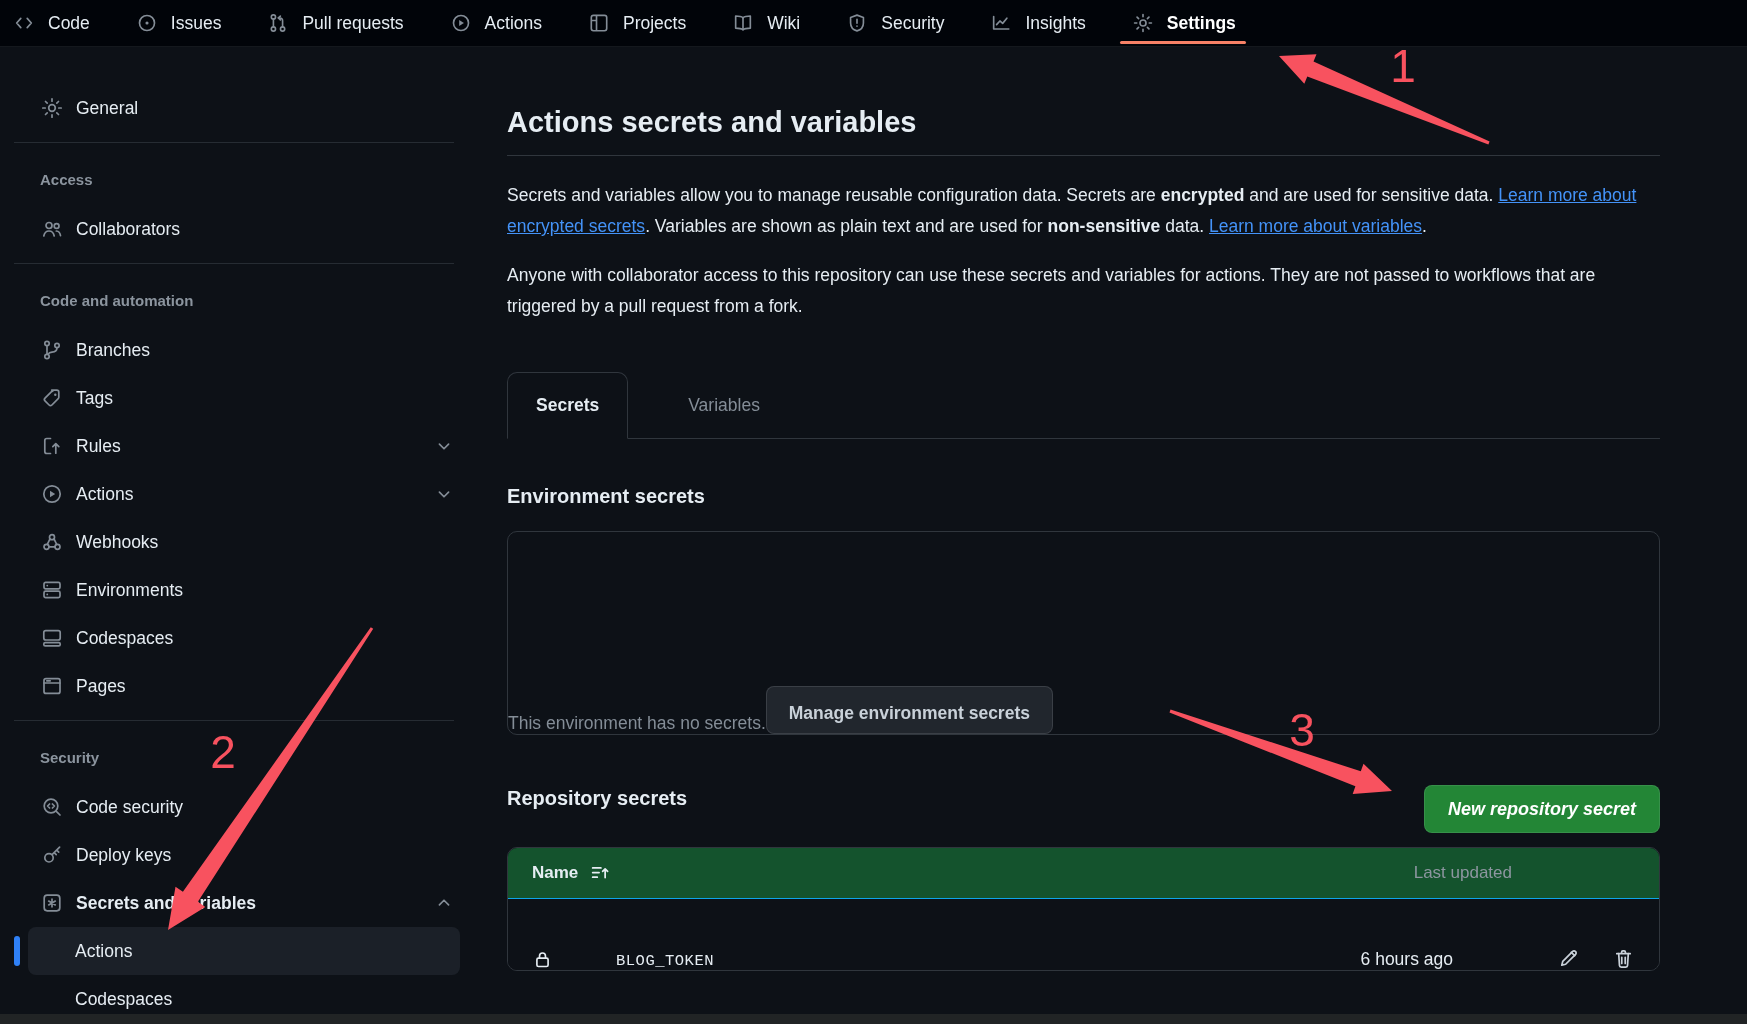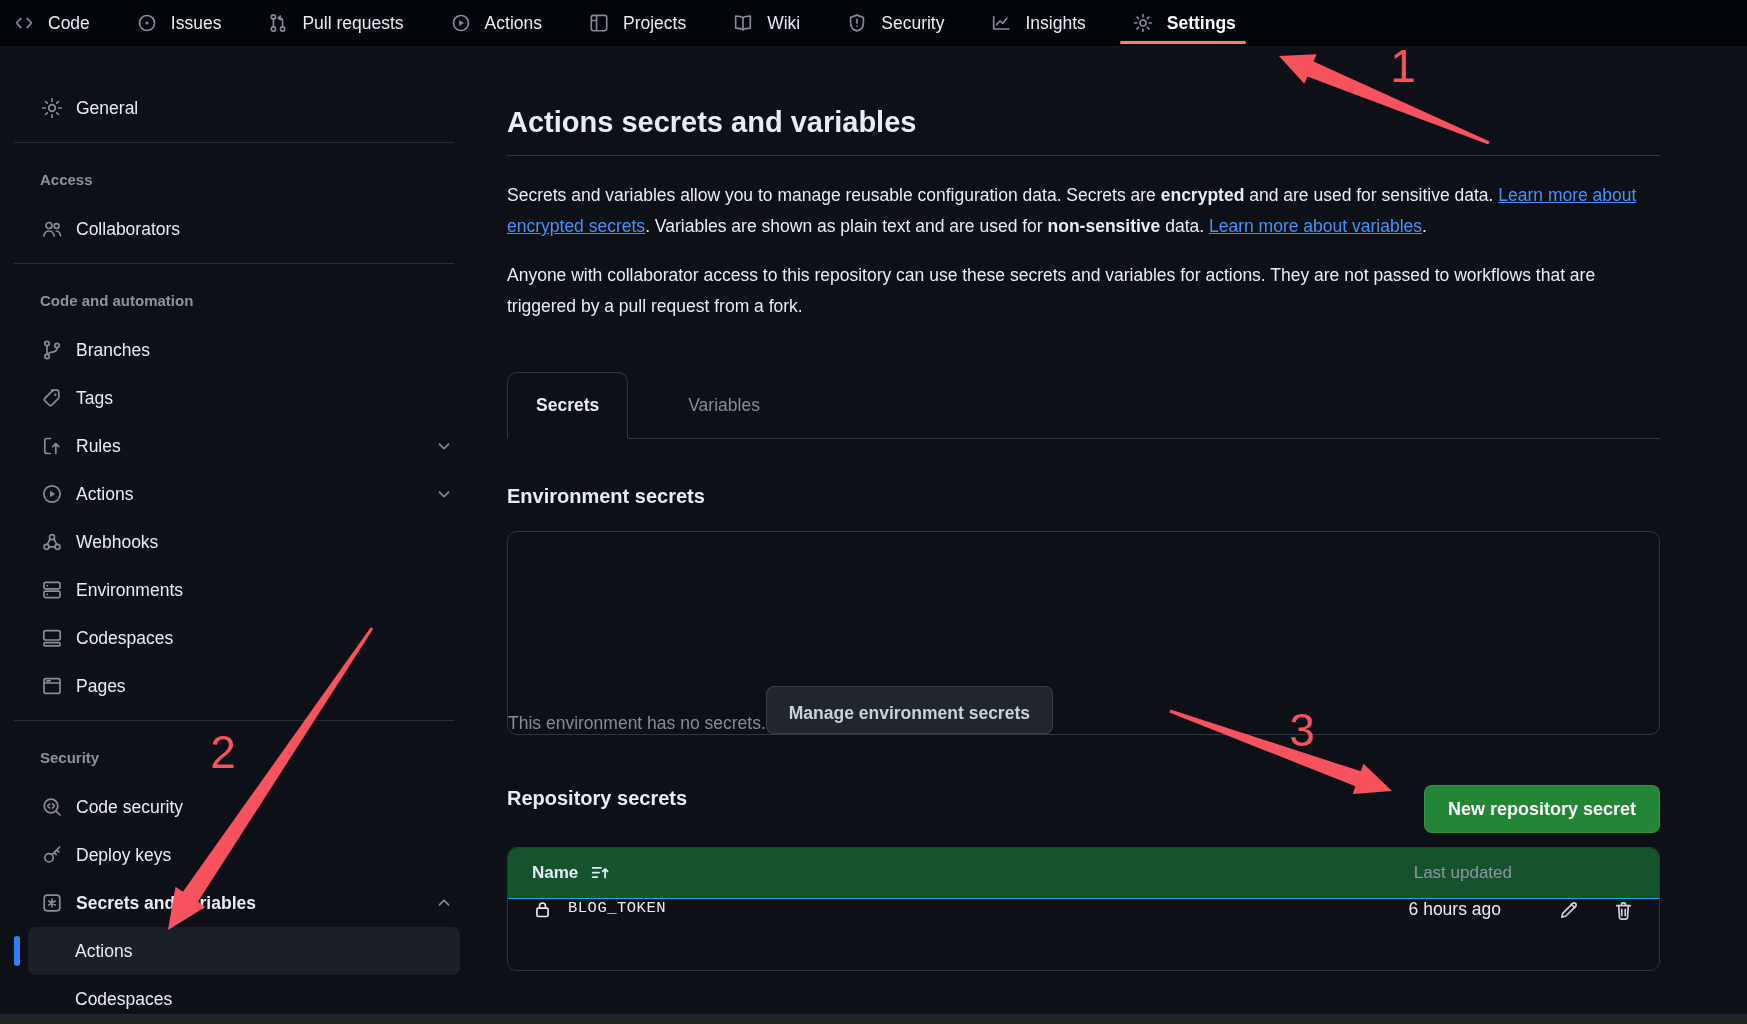--- a/index.html
+++ b/index.html
@@ -43,28 +43,28 @@
   .tab.inactive{color:#848d97;}
   .section-heading{margin:44px 0 0;font-size:20px;font-weight:700;color:#e6edf3;line-height:26px;}
   .env-box{margin-top:22px;height:204px;border:1px solid #30363d;border-radius:10px;box-sizing:border-box;
     display:flex;flex-direction:row;align-items:flex-end;padding-top:26px;}
   .env-empty{font-size:17.5px;color:#848d97;}
   .btn-secondary{margin-top:16px;height:48px;padding:16px 22px;background:#21262d;color:#c9d1d9;
     border:1px solid rgba(240,246,252,0.12);border-radius:8px;font-size:17.5px;font-weight:600;
     font-family:"Liberation Sans",sans-serif;cursor:pointer;}
   .repo-row{margin-top:50px;display:flex;align-items:flex-start;justify-content:space-between;}
   .btn-primary{height:48px;padding:0 23px;background:#238636;color:#ffffff;border:1px solid rgba(240,246,252,0.1);
-    border-radius:8px;font-size:18px;font-weight:600;font-family:"Liberation Sans",sans-serif;cursor:pointer;}
+    border-radius:8px;font-size:18px;font-weight:600;font-family:"Liberation Sans",sans-serif;cursor:pointer;font-style:italic;}
   .secrets-table{margin-top:14px;border:1px solid #30363d;border-radius:10px;overflow:hidden;}
   .thead{height:51px;background:#14532d;display:flex;align-items:center;padding:0 24px;
     border-bottom:1px solid #0ea5e9;box-sizing:border-box;}
   .th-name{font-size:17px;font-weight:700;color:#e6edf3;}
   .sort-icon{display:flex;margin-left:11px;color:#e6edf3;}
   .th-updated{margin-left:auto;margin-right:123px;font-size:17px;color:#8d96a0;}
-  .trow{height:71px;display:flex;align-items:flex-start;padding:0 24px;background:#0d1117;box-sizing:border-box;}
+  .trow{height:71px;display:flex;align-items:flex-end;padding:0 24px;background:#0d1117;box-sizing:border-box;gap:48px;}
   .lock{display:flex;color:#e6edf3;flex:none;}
   .secret-name{margin-left:15px;font-family:"Liberation Mono","DejaVu Sans Mono",monospace;
     font-size:15.5px;letter-spacing:0.5px;color:#e6edf3;}
   .row-updated{margin-left:auto;font-size:17.5px;color:#e6edf3;}
   .row-actions{display:flex;align-items:center;gap:32px;margin-left:56px;}
   .icon-btn{display:flex;color:#c9d1d9;cursor:pointer;background:none;border:none;padding:0;}
   
   .bottom-strip{position:absolute;left:0;right:0;bottom:0;height:10px;background:#212425;}
   .annotations{position:absolute;left:0;top:0;pointer-events:none;z-index:50;}
   .ann-digit{font-family:"Liberation Sans",sans-serif;font-size:46px;font-weight:500;}

